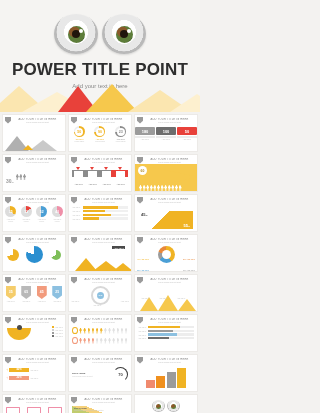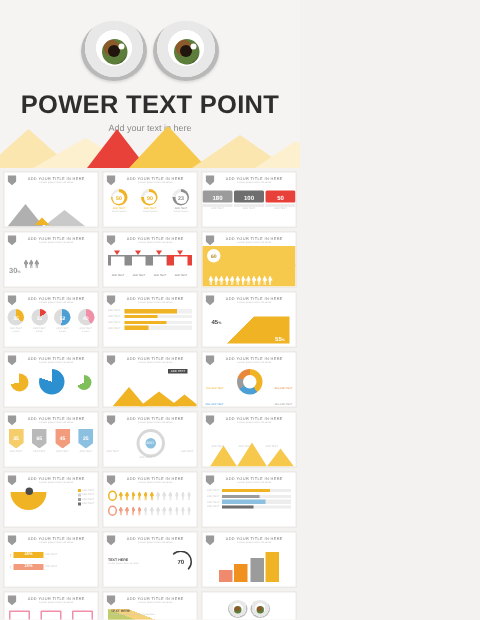--- a/index.html
+++ b/index.html
@@ -61,21 +61,21 @@
           <div class="glint"></div>
         </div>
     </div>
     <div class="eye">
       <div class="iris">
           <div class="pupil"></div>
           <div class="glint"></div>
         </div>
     </div>
   </div>
-  <div class="hero-title">POWER TEXT POINT</div>
+  <div class="hero-title">POWER TITLE POINT</div>
   <div class="hero-sub">Add your text in here</div>
   <div class="ranges" id="hero-ranges">
       <div class="tri" style="left: -10px; border-width: 0px 29px 26px; border-bottom-color: rgb(251, 230, 176);"></div>
       <div class="tri" style="left: 22px; border-width: 0px 35px 20px; border-bottom-color: rgb(253, 240, 207);"></div>
       <div class="tri" style="left: 58px; border-width: 0px 20px 26px; border-bottom-color: rgb(232, 65, 58);"></div>
       <div class="tri" style="left: 86px; border-width: 0px 26px 28px; border-bottom-color: rgb(246, 200, 76);"></div>
       <div class="tri" style="left: 128px; border-width: 0px 32px 22px; border-bottom-color: rgb(251, 230, 176);"></div>
       <div class="tri" style="left: 170px; border-width: 0px 27px 18px; border-bottom-color: rgb(253, 240, 207);"></div>
     </div>
 </div>

